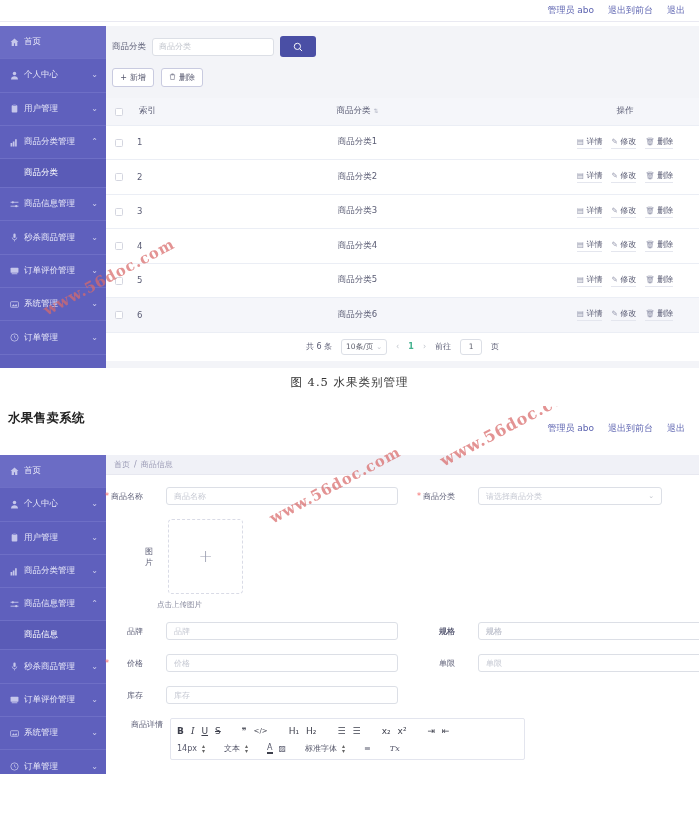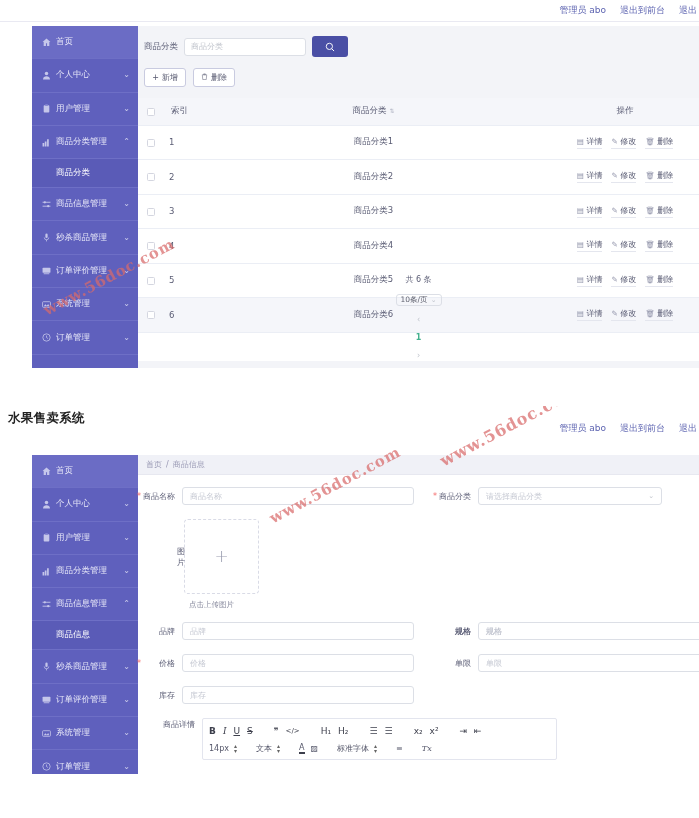--- a/index.html
+++ b/index.html
@@ -15,28 +15,28 @@
   
   .shot { position: absolute; left:0; width:699px; overflow:hidden; background:#fff; }
   .app-title {
     font-size: 12.5px; font-weight: bold; color:#222; padding: 4px 0 5px 8px;
     letter-spacing: .3px;
   }
   .topbar {
     position:absolute; left:0; right:0; height:24px; background:#fff;
     border-bottom:1px solid #e9e9f2;
     display:flex; align-items:center; justify-content:flex-end;
-    padding-right:0px;
+    padding-right:12px;
   }
   .topbar-links { display:flex; gap:14px; padding-right:2px; }
   .topbar-links span {
     font-size:9px; color:#5c63b0; white-space:nowrap;
   }
 
-  .body-row { display:flex;margin-left:32px; }
+  .body-row { display:flex; }
 
   
   .sidebar {
     width:106px; flex:0 0 106px; background:#5f60bd;
     padding-top:0px;
   }
   .menu-item {
     height:33.3px; display:flex; align-items:center;
     padding:0 8px 0 9px; color:#e7e7f8; font-size:8.5px;
     border-bottom:1px solid #6e6fc6;
@@ -113,38 +113,38 @@
   .op-cell { display:flex; align-items:center; justify-content:center; gap:9px; }
   .op-link {
     font-size:8px; color:#5a5c74; display:flex; align-items:center; gap:2.5px;
     border-bottom:1px solid #e4e6ee; padding-bottom:1px;
   }
   .op-link .g { font-size:7.5px; color:#8c8fa6; }
 
   
   .pager {
     display:flex; align-items:center; justify-content:center; gap:9px;
-    height:28px; font-size:8px; color:#5a5c74; background:#fff;flex-direction:column;
+    height:28px; font-size:8px; color:#5a5c74; background:#fff;
   }
   .pg-sel {
     width:46px; height:16px; border:1px solid #dcdfe6; border-radius:3px;
     display:flex; align-items:center; justify-content:space-between;
     padding:0 4px; font-size:7.5px; color:#60626f;
   }
   .pg-arrow { color:#c0c4cc; font-size:8px; }
   .pg-num { color:#43b18e; font-weight:bold; font-size:8px; }
   .pg-box {
     width:22px; height:16px; border:1px solid #dcdfe6; border-radius:3px;
     display:flex; align-items:center; justify-content:center; font-size:7.5px; color:#60626f;
   }
 
   
   .form-wrap { padding:12px 0 0 0; background:#fff; }
   .frow { display:flex; align-items:flex-start; margin-bottom:14px; }
-  .fcol { display:flex; align-items:center; }
+  .fcol { display:flex; align-items:center;gap:16px; }
   .flabel {
     width:44px; text-align:right; font-size:8px; color:#5e6078;
     padding-right:7px; position:relative; flex:0 0 44px;
   }
   .req::before {
     content:"*"; color:#f56c6c; position:absolute; left:-1px; top:1px; font-size:8px;
   }
   .finput {
     height:18px; border:1px solid #dcdfe6; border-radius:3px; background:#fff;
     font-size:8px; color:#c5c8d2; display:flex; align-items:center; padding:0 7px;
@@ -499,20 +499,21 @@
           <span>前往</span>
           <div class="pg-box">1</div>
           <span>页</span>
         </div>
       </div>
     </div>
 
     <div class="wm" style="left:36px; top:268px; font-size:15px; transform:rotate(-28deg);">www.56doc.com</div>
   </div>
 
+  <div class="caption" style="position:absolute; top:375px; left:0; width:699px;">图 4.5  水果类别管理</div>
 
   <div class="shot" style="top:406px; height:368px;">
 
     <div class="app-title">水果售卖系统</div>
 
     <div class="topbar" style="top:9px; height:26px; border-bottom:none; background:transparent;">
       <div class="topbar-links">
         <span>管理员 abo</span>
         <span>退出到前台</span>
         <span>退出</span>

